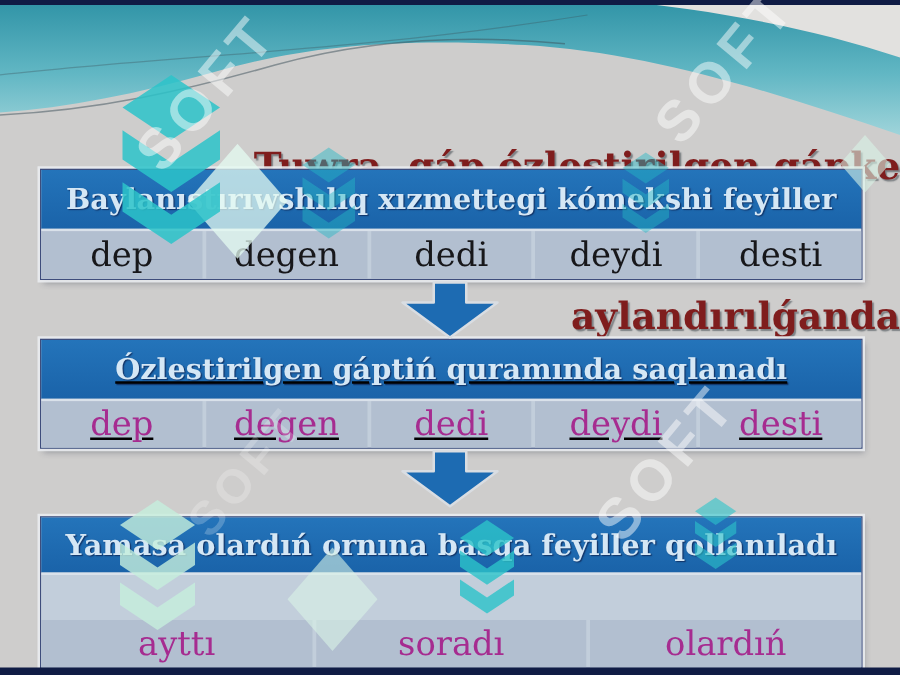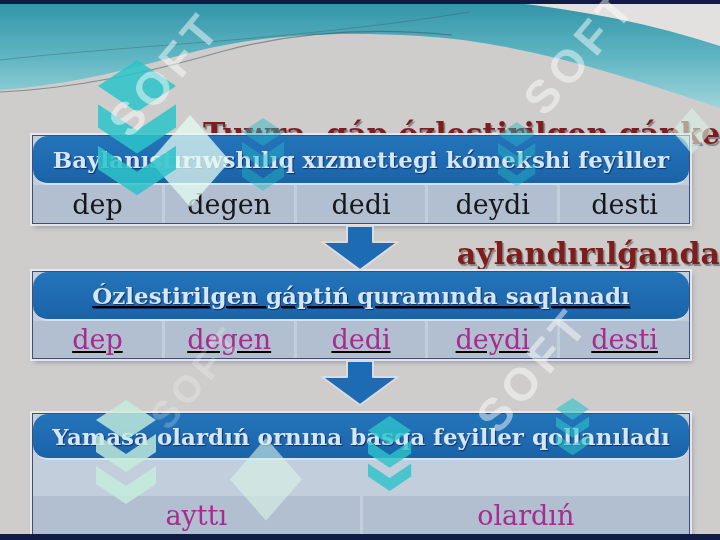--- a/index.html
+++ b/index.html
@@ -23,21 +23,20 @@
     position:absolute;left:32px;width:656px;z-index:10;
     background:#c2cedb;border:1px solid #3e4d7c;
     box-shadow:0 0 0 2px rgba(234,236,240,.9), 2px 3px 5px rgba(40,50,70,.35);
   }
   .tbl-header{
     background:linear-gradient(#2474ba,#1a63a9);
     color:#d5e7f5;font-weight:bold;font-size:23px;
     display:flex;align-items:center;justify-content:center;
     text-shadow:1px 1px 1px rgba(10,20,60,.65);
     border-bottom:2px solid #d9e1ea;
-    border-radius:15px;
   }
   .tbl-row{display:flex;gap:3px;background:#c2cedb;}
   .cell{
     flex:1;background:#b2bfd0;display:flex;align-items:center;justify-content:center;
     font-size:27px;color:#17171a;
   }
   .tbl.magenta .cell{color:#a62c90;}
 
   #t1{top:135px;} #t1 .tbl-header{height:47px;} #t1 .cell{height:38px;}
   #t2{top:271px;text-decoration:underline;} #t2 .tbl-header{height:47px;} #t2 .cell{height:37px;}
@@ -108,20 +107,21 @@
   </div>
 
   <svg class="arrow" id="arrow2" viewBox="0 0 80 48">
     <polygon points="27,2 53,2 53,18 78,18 40,46 2,18 27,18" fill="#1d6bb2" stroke="#d9dde2" stroke-width="2" stroke-linejoin="round"></polygon>
   </svg>
 
   <div class="tbl magenta" id="t3">
     <div class="tbl-header">Yamasa olardıń ornına basqa feyiller qollanıladı</div>
     <div class="tbl-row">
       <div class="cell">ayttı</div>
+      <div class="cell">soradı</div>
       <div class="cell">olardıń</div>
     </div>
   </div>
 
   <svg class="wm-layer" width="720" height="540" viewBox="0 0 720 540">
     <defs>
       <g id="wm-logo">
         <path d="M30 0 L60 20 L30 40 L0 20 Z"></path>
         <path d="M0 34 L30 54 L60 34 L60 52 L30 72 L0 52 Z"></path>
         <path d="M0 66 L30 86 L60 66 L60 84 L30 104 L0 84 Z"></path>

